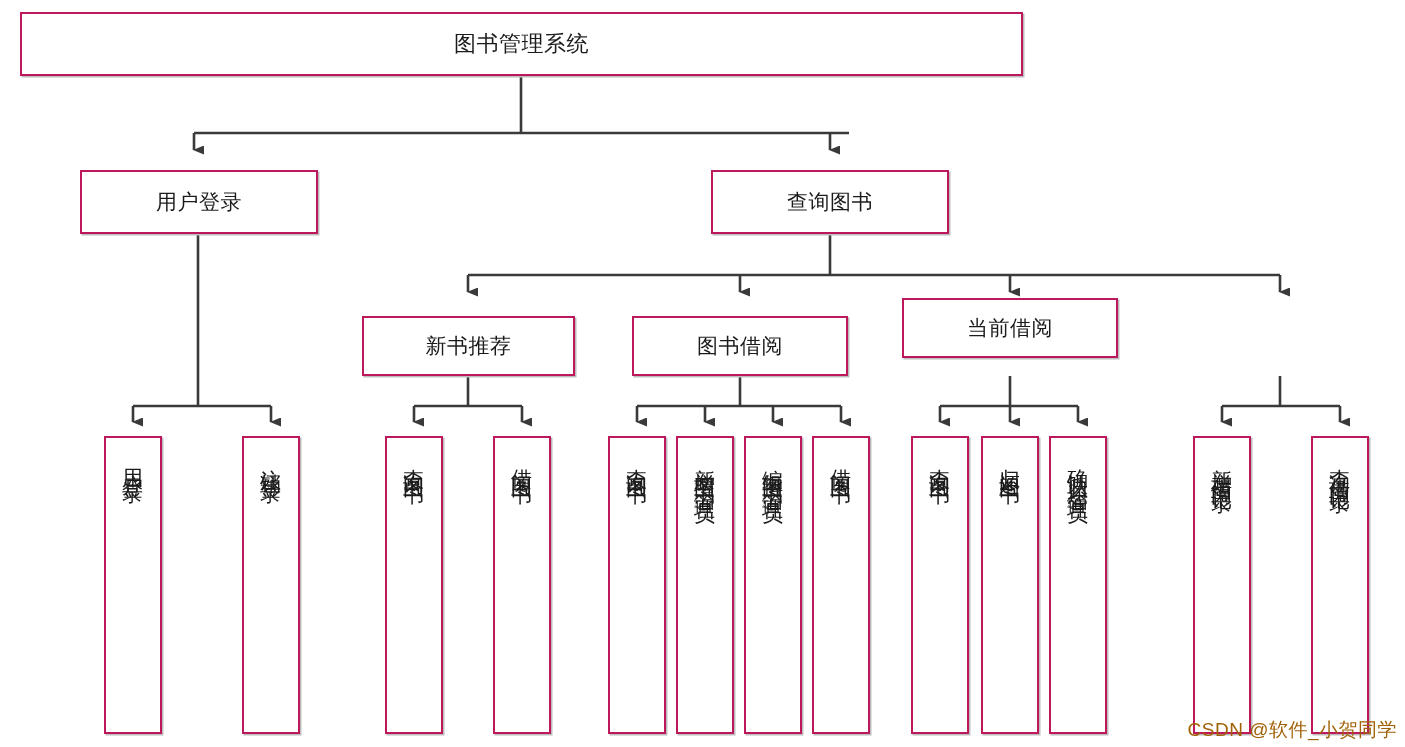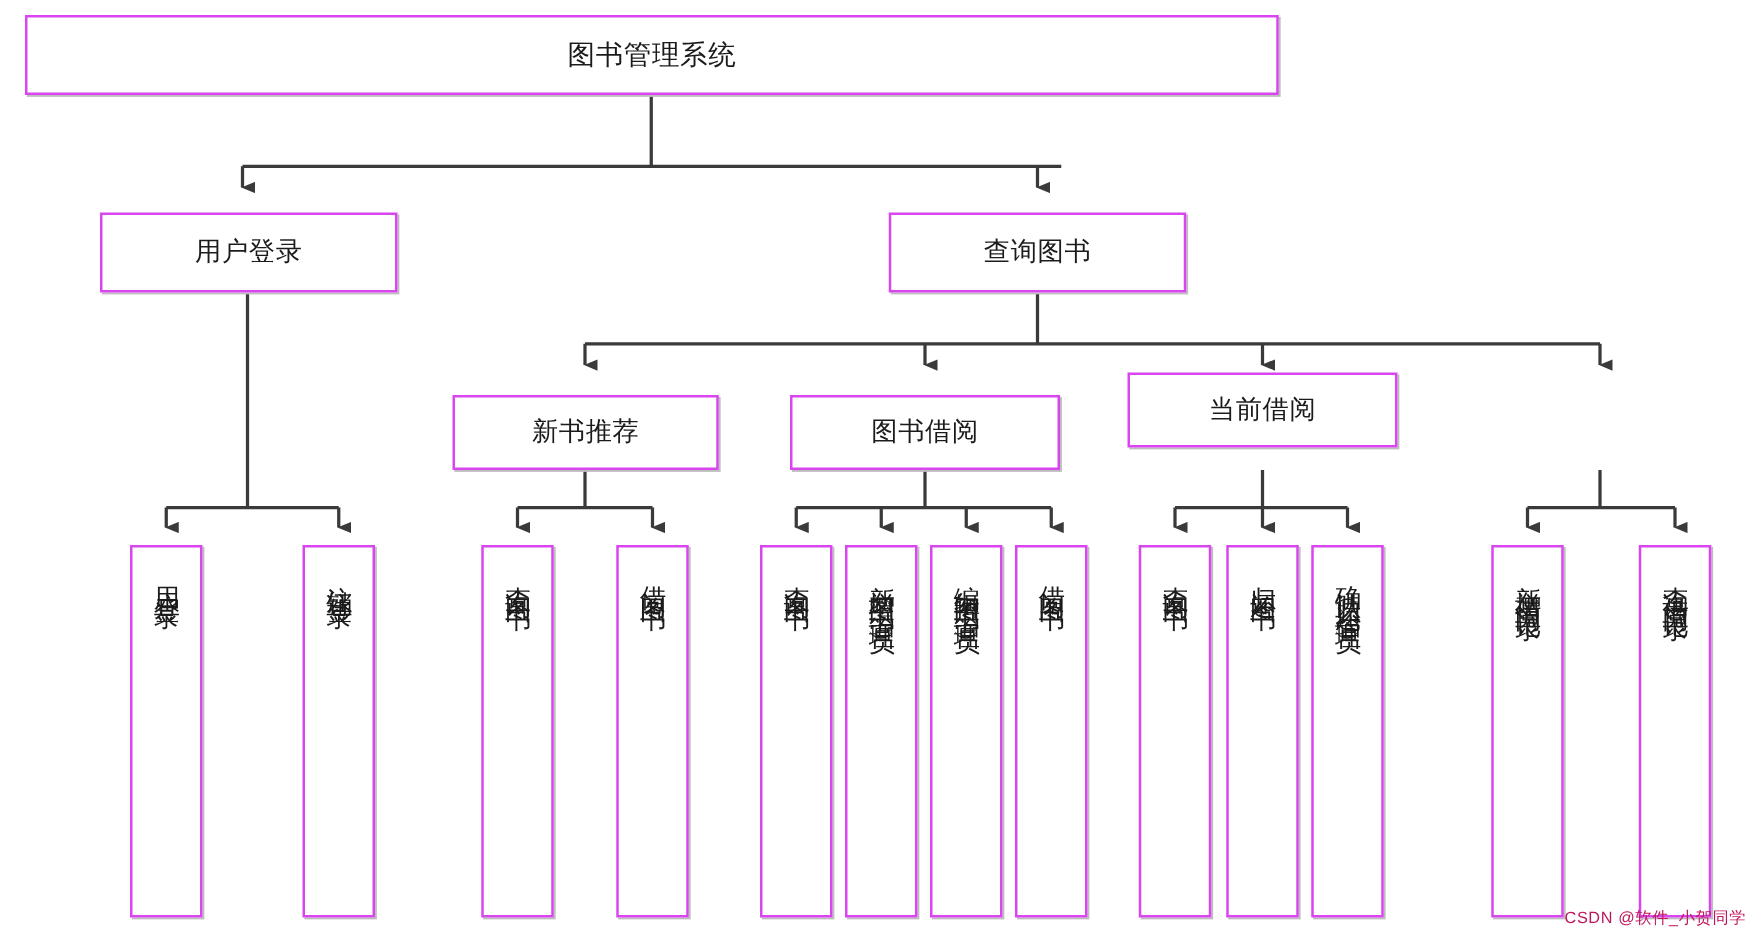--- a/index.html
+++ b/index.html
@@ -23,21 +23,21 @@
     left: 0;
     top: 0;
     width: 1405px;
     height: 747px;
     pointer-events: none;
   }
   .node {
     position: absolute;
     box-sizing: border-box;
     background: #ffffff;
-    border: 2px solid #d946ef;
+    border: 2px solid #be185d;
     box-shadow: 1.5px 1.5px 0 0 #bdbdbd;
     display: flex;
     align-items: center;
     justify-content: center;
     color: #1b1b1b;
   }
   .node .label {
     display: block;
     text-align: center;
     line-height: 1.25;
@@ -63,22 +63,22 @@
     font-size: 21px;
     line-height: 1.0;
     letter-spacing: 5px;
     white-space: nowrap;
     max-height: 280px;
   }
   #watermark {
     position: absolute;
     right: 8px;
     bottom: 4px;
-    font-size: 13px;
-    color: #be185d;
+    font-size: 19px;
+    color: #a16207;
     letter-spacing: 0.5px;
     white-space: nowrap;
   }
 </style>
 </head>
 <body>
 
 <div id="diagram-root">
 
   <svg id="edges-layer" viewBox="0 0 1405 747" width="1405" height="747" xmlns="http://www.w3.org/2000/svg">

